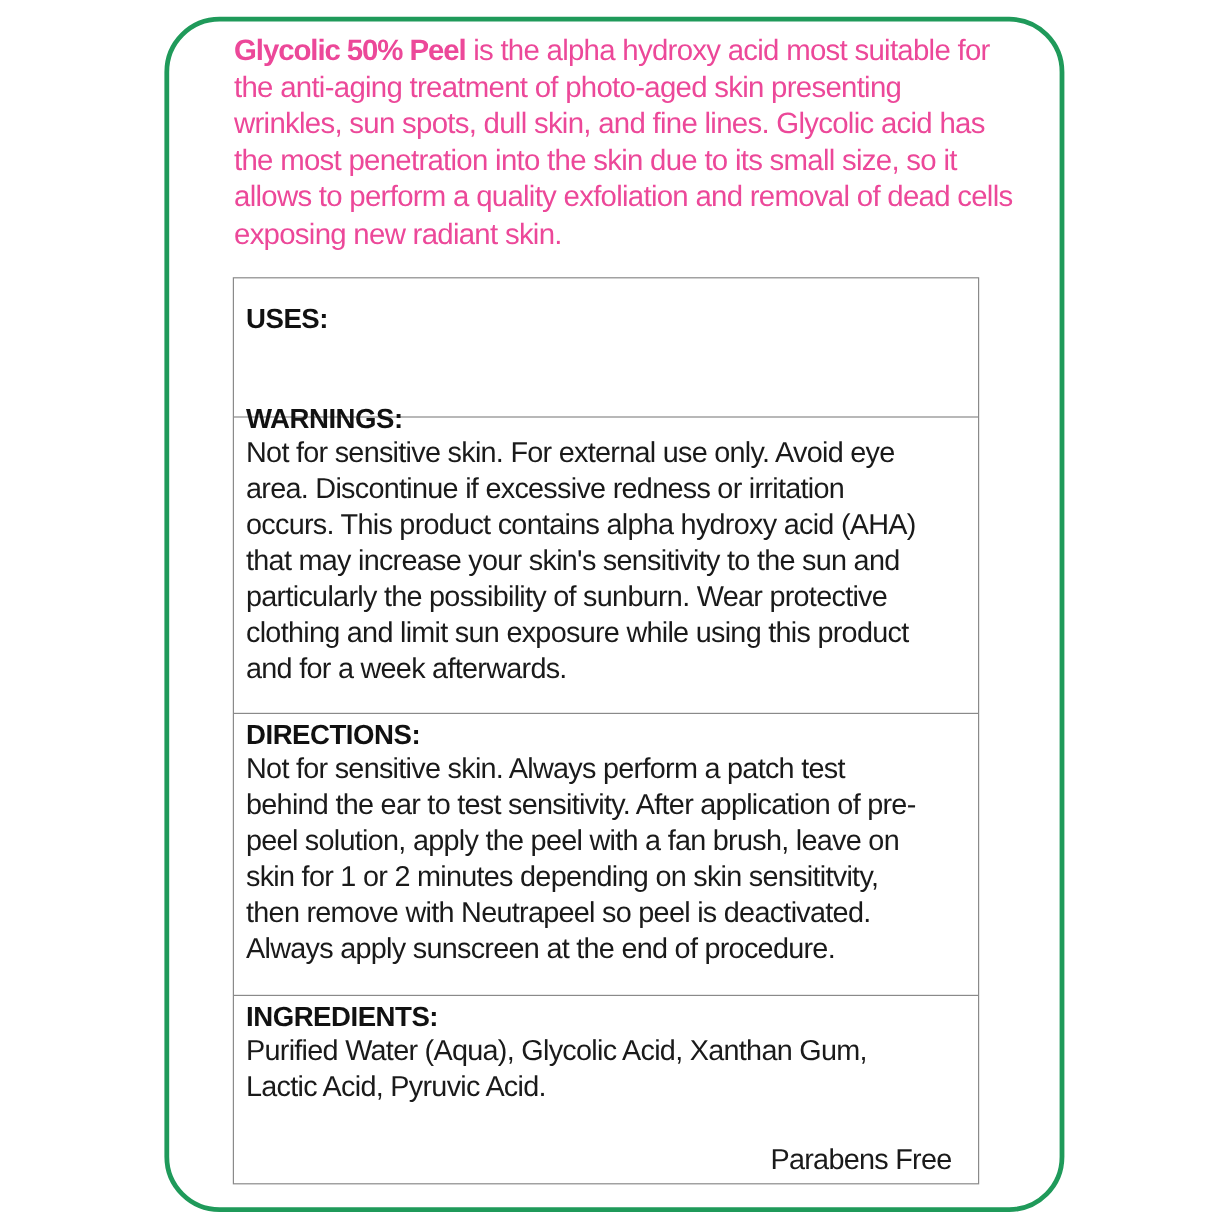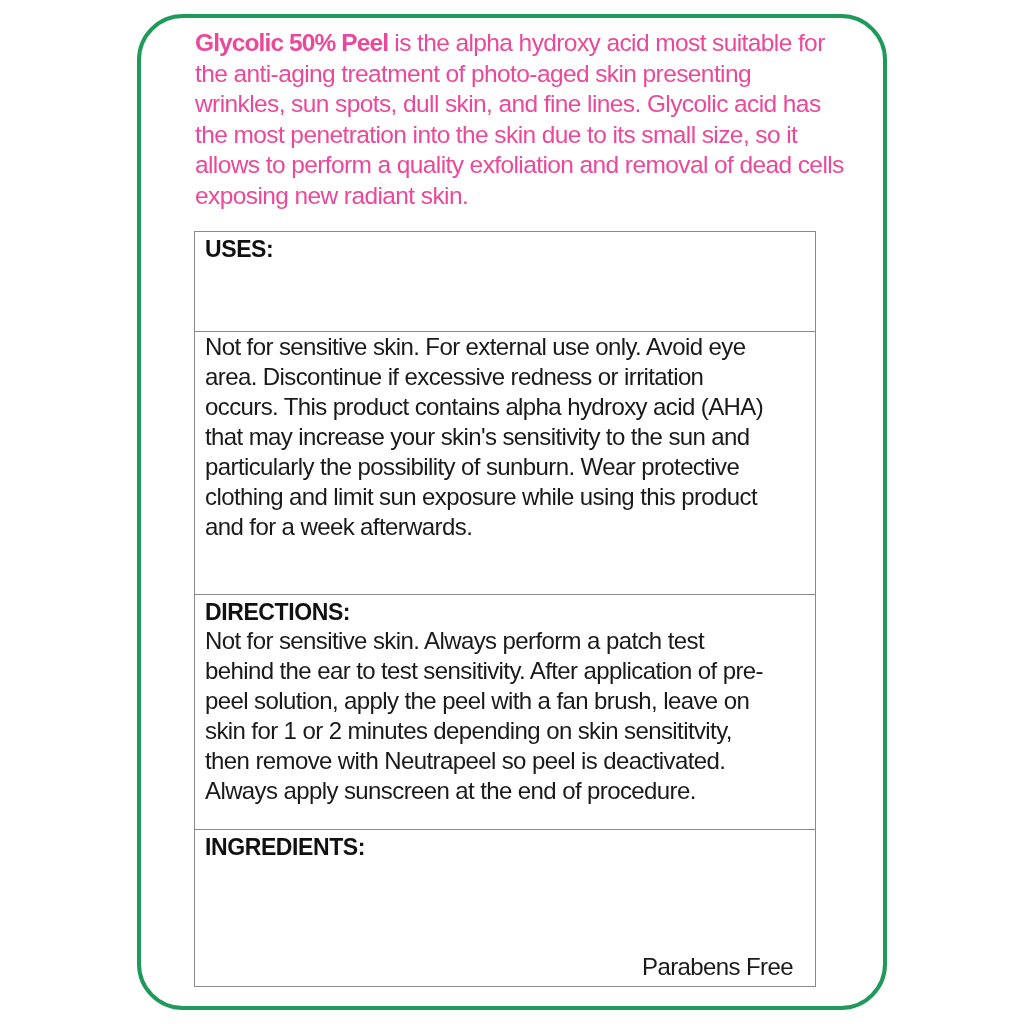--- a/index.html
+++ b/index.html
@@ -67,21 +67,21 @@
       color: #111;
       margin-top: 3px;
     }
     .section-body {
       font-size: 24px;
       line-height: 30px;
       letter-spacing: -0.6px;
       color: #1a1a1a;
       white-space: pre-line;
     }
-    .sec-uses { top: 0; height: 100px; }
+    .sec-uses { top: 16px; height: 100px; }
     .sec-warnings { top: 100px; height: 263px; }
     .sec-directions { top: 363px; height: 235px; }
     .sec-ingredients { top: 598px; height: 157px; }
     .parabens {
       position: absolute;
       right: 22px;
       bottom: 6px;
       font-size: 24px;
       letter-spacing: -0.6px;
       color: #1a1a1a;
@@ -95,20 +95,21 @@
 
 <div class="intro"><span class="product-name">Glycolic 50% Peel</span><span> is the alpha hydroxy acid most suitable for the anti-aging treatment of photo-aged skin presenting wrinkles, sun spots, dull skin, and fine lines.  Glycolic acid has the most penetration into the skin due to its small size, so it allows to perform a quality exfoliation and removal of dead cells exposing new radiant skin.</span></div>
 
 <div class="info-box">
 
   <div class="section sec-uses">
     <div class="section-heading">USES:</div>
   </div>
 
   <div class="section sec-warnings">
+    <div class="section-heading">WARNINGS:</div>
     <div class="section-body">Not for sensitive skin.  For external use only.  Avoid eye
 area.  Discontinue if excessive redness or irritation
 occurs.  This product contains alpha hydroxy acid (AHA)
 that may increase your skin's sensitivity to the sun and
 particularly the possibility of sunburn.  Wear protective
 clothing and limit sun   exposure while using this product
 and for a week afterwards.</div>
   </div>
 
   <div class="section sec-directions">
@@ -116,16 +117,18 @@
     <div class="section-body">Not for sensitive skin.  Always perform a patch test
 behind the ear to test sensitivity.  After application of pre-
 peel solution, apply the peel with a fan brush, leave on
 skin for 1 or 2 minutes depending on skin sensititvity,
 then remove with Neutrapeel so peel is deactivated.
 Always apply sunscreen at the end of procedure.</div>
   </div>
 
   <div class="section sec-ingredients">
     <div class="section-heading">INGREDIENTS:</div>
+    <div class="section-body">Purified Water (Aqua), Glycolic Acid, Xanthan Gum,
+Lactic Acid, Pyruvic Acid.</div>
     <div class="parabens">Parabens Free</div>
   </div>
 
 </div>
 
 </body></html>

